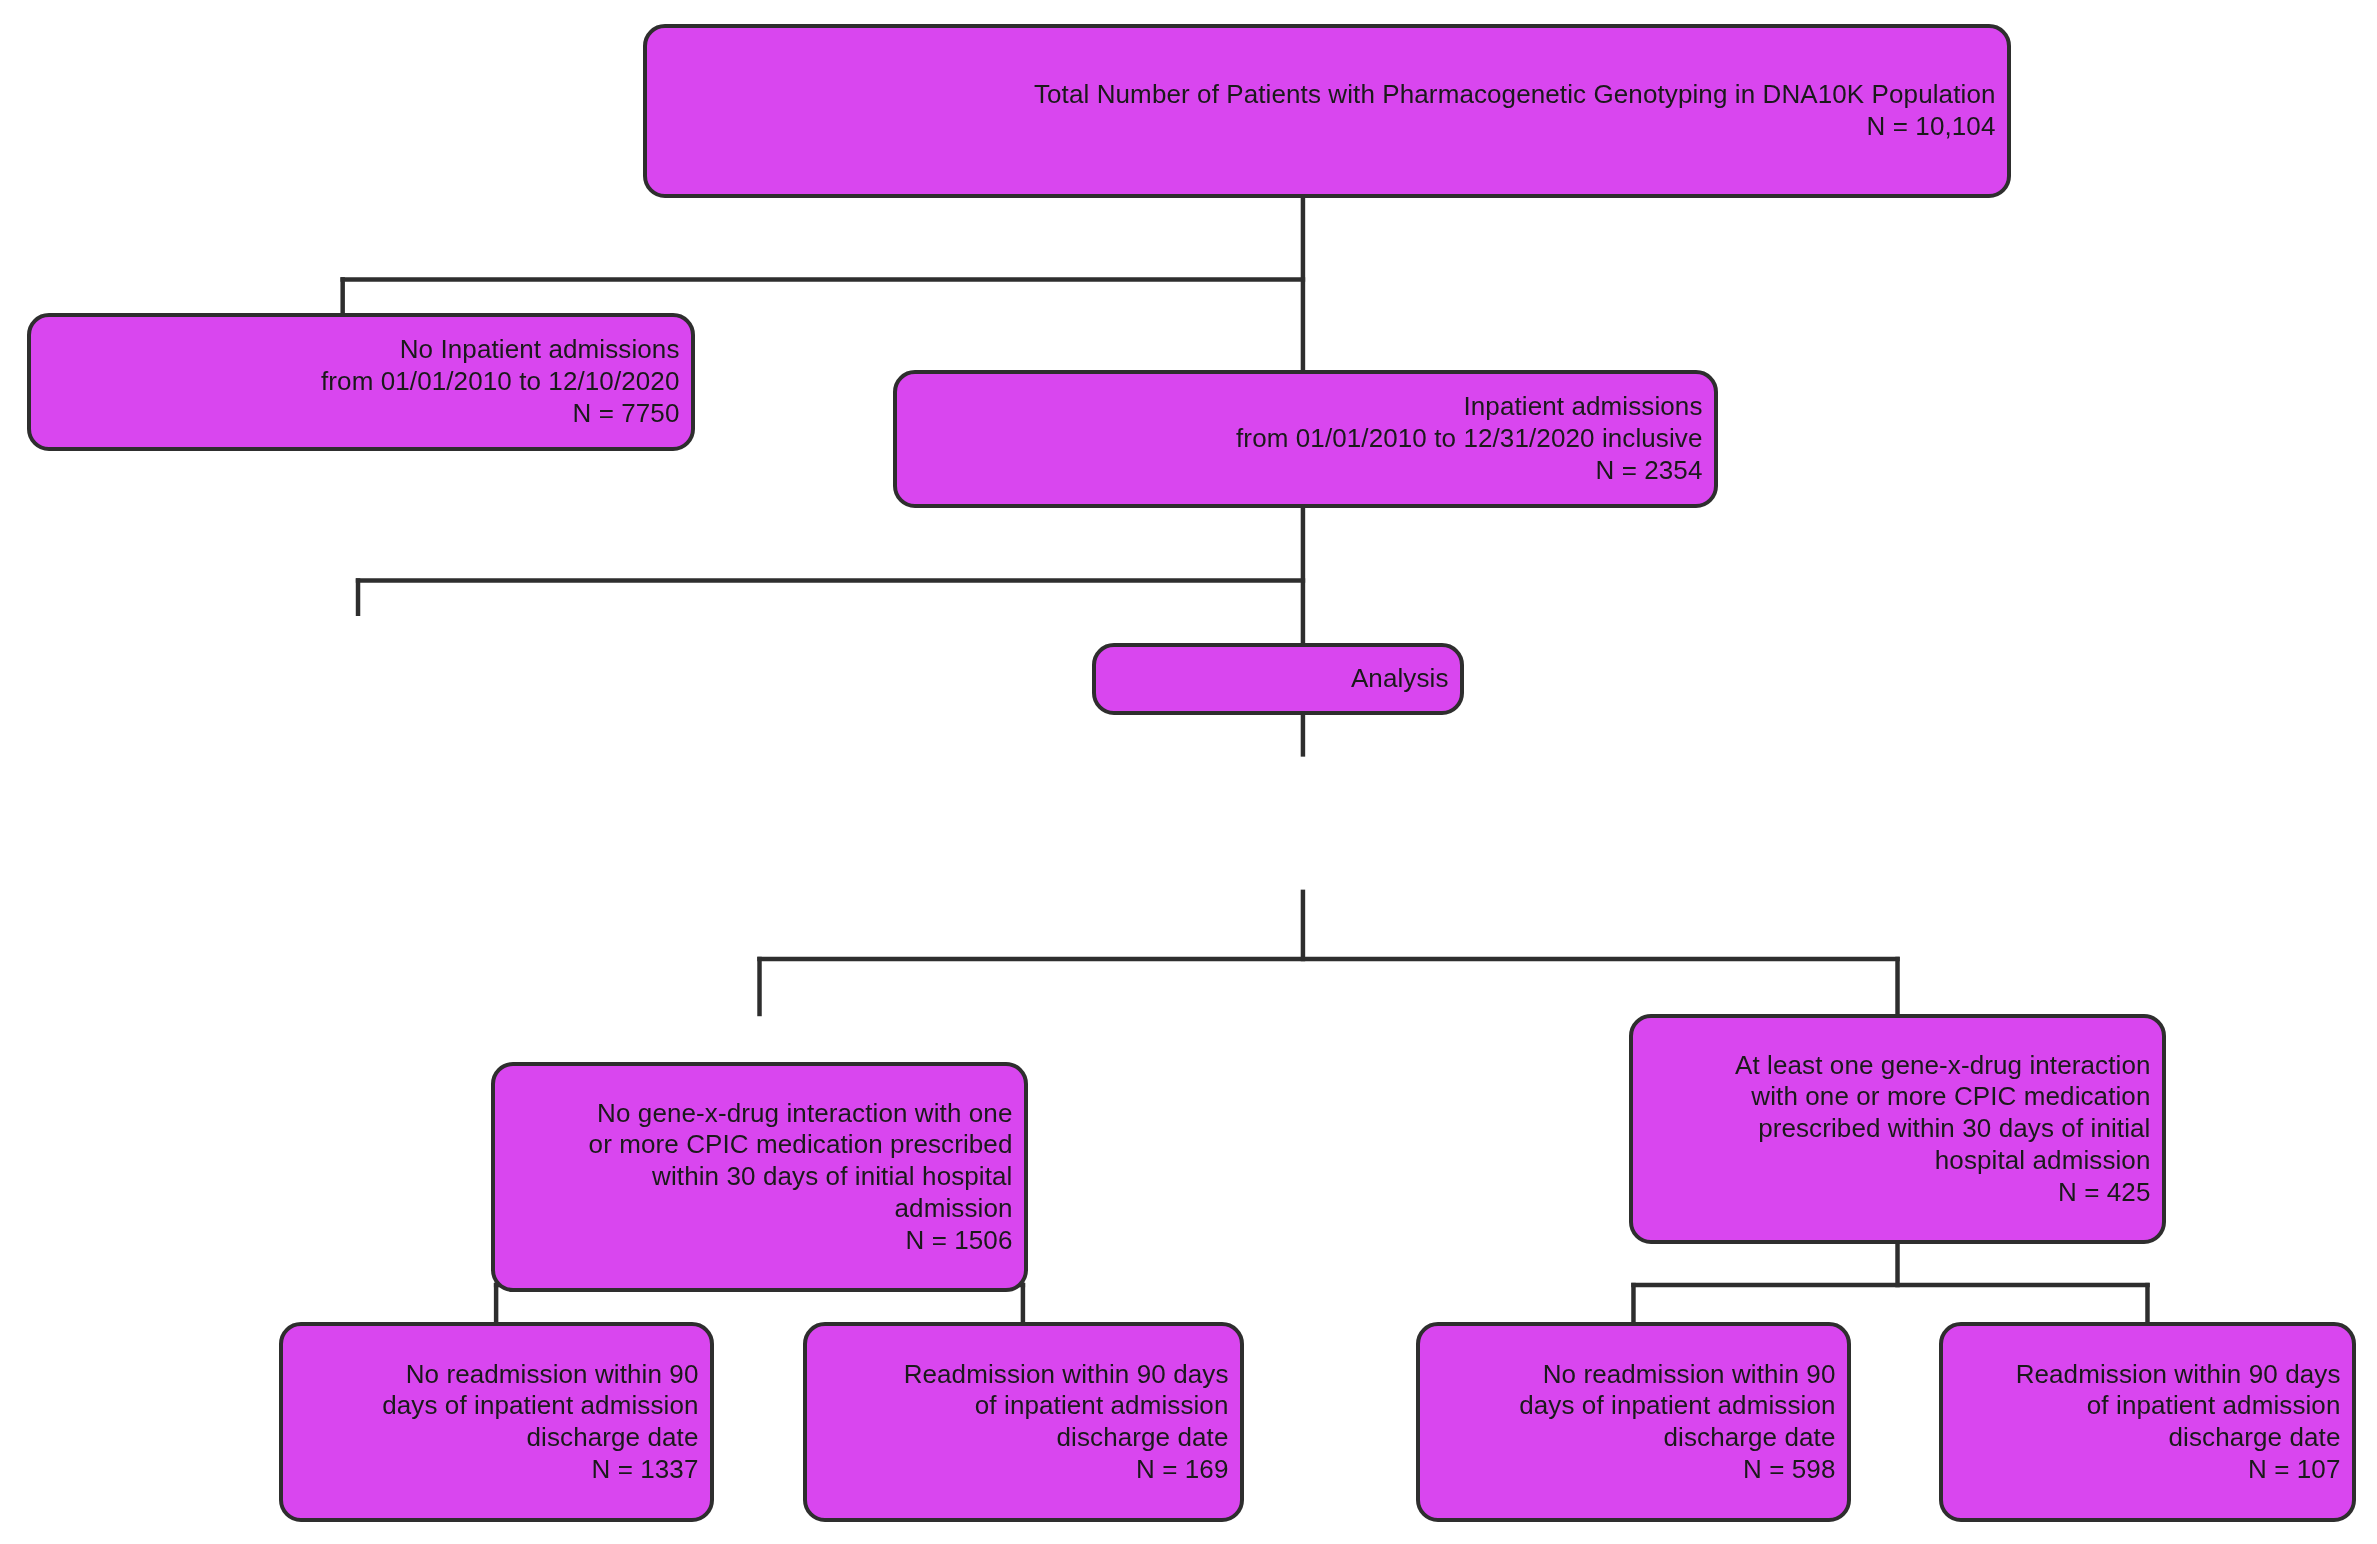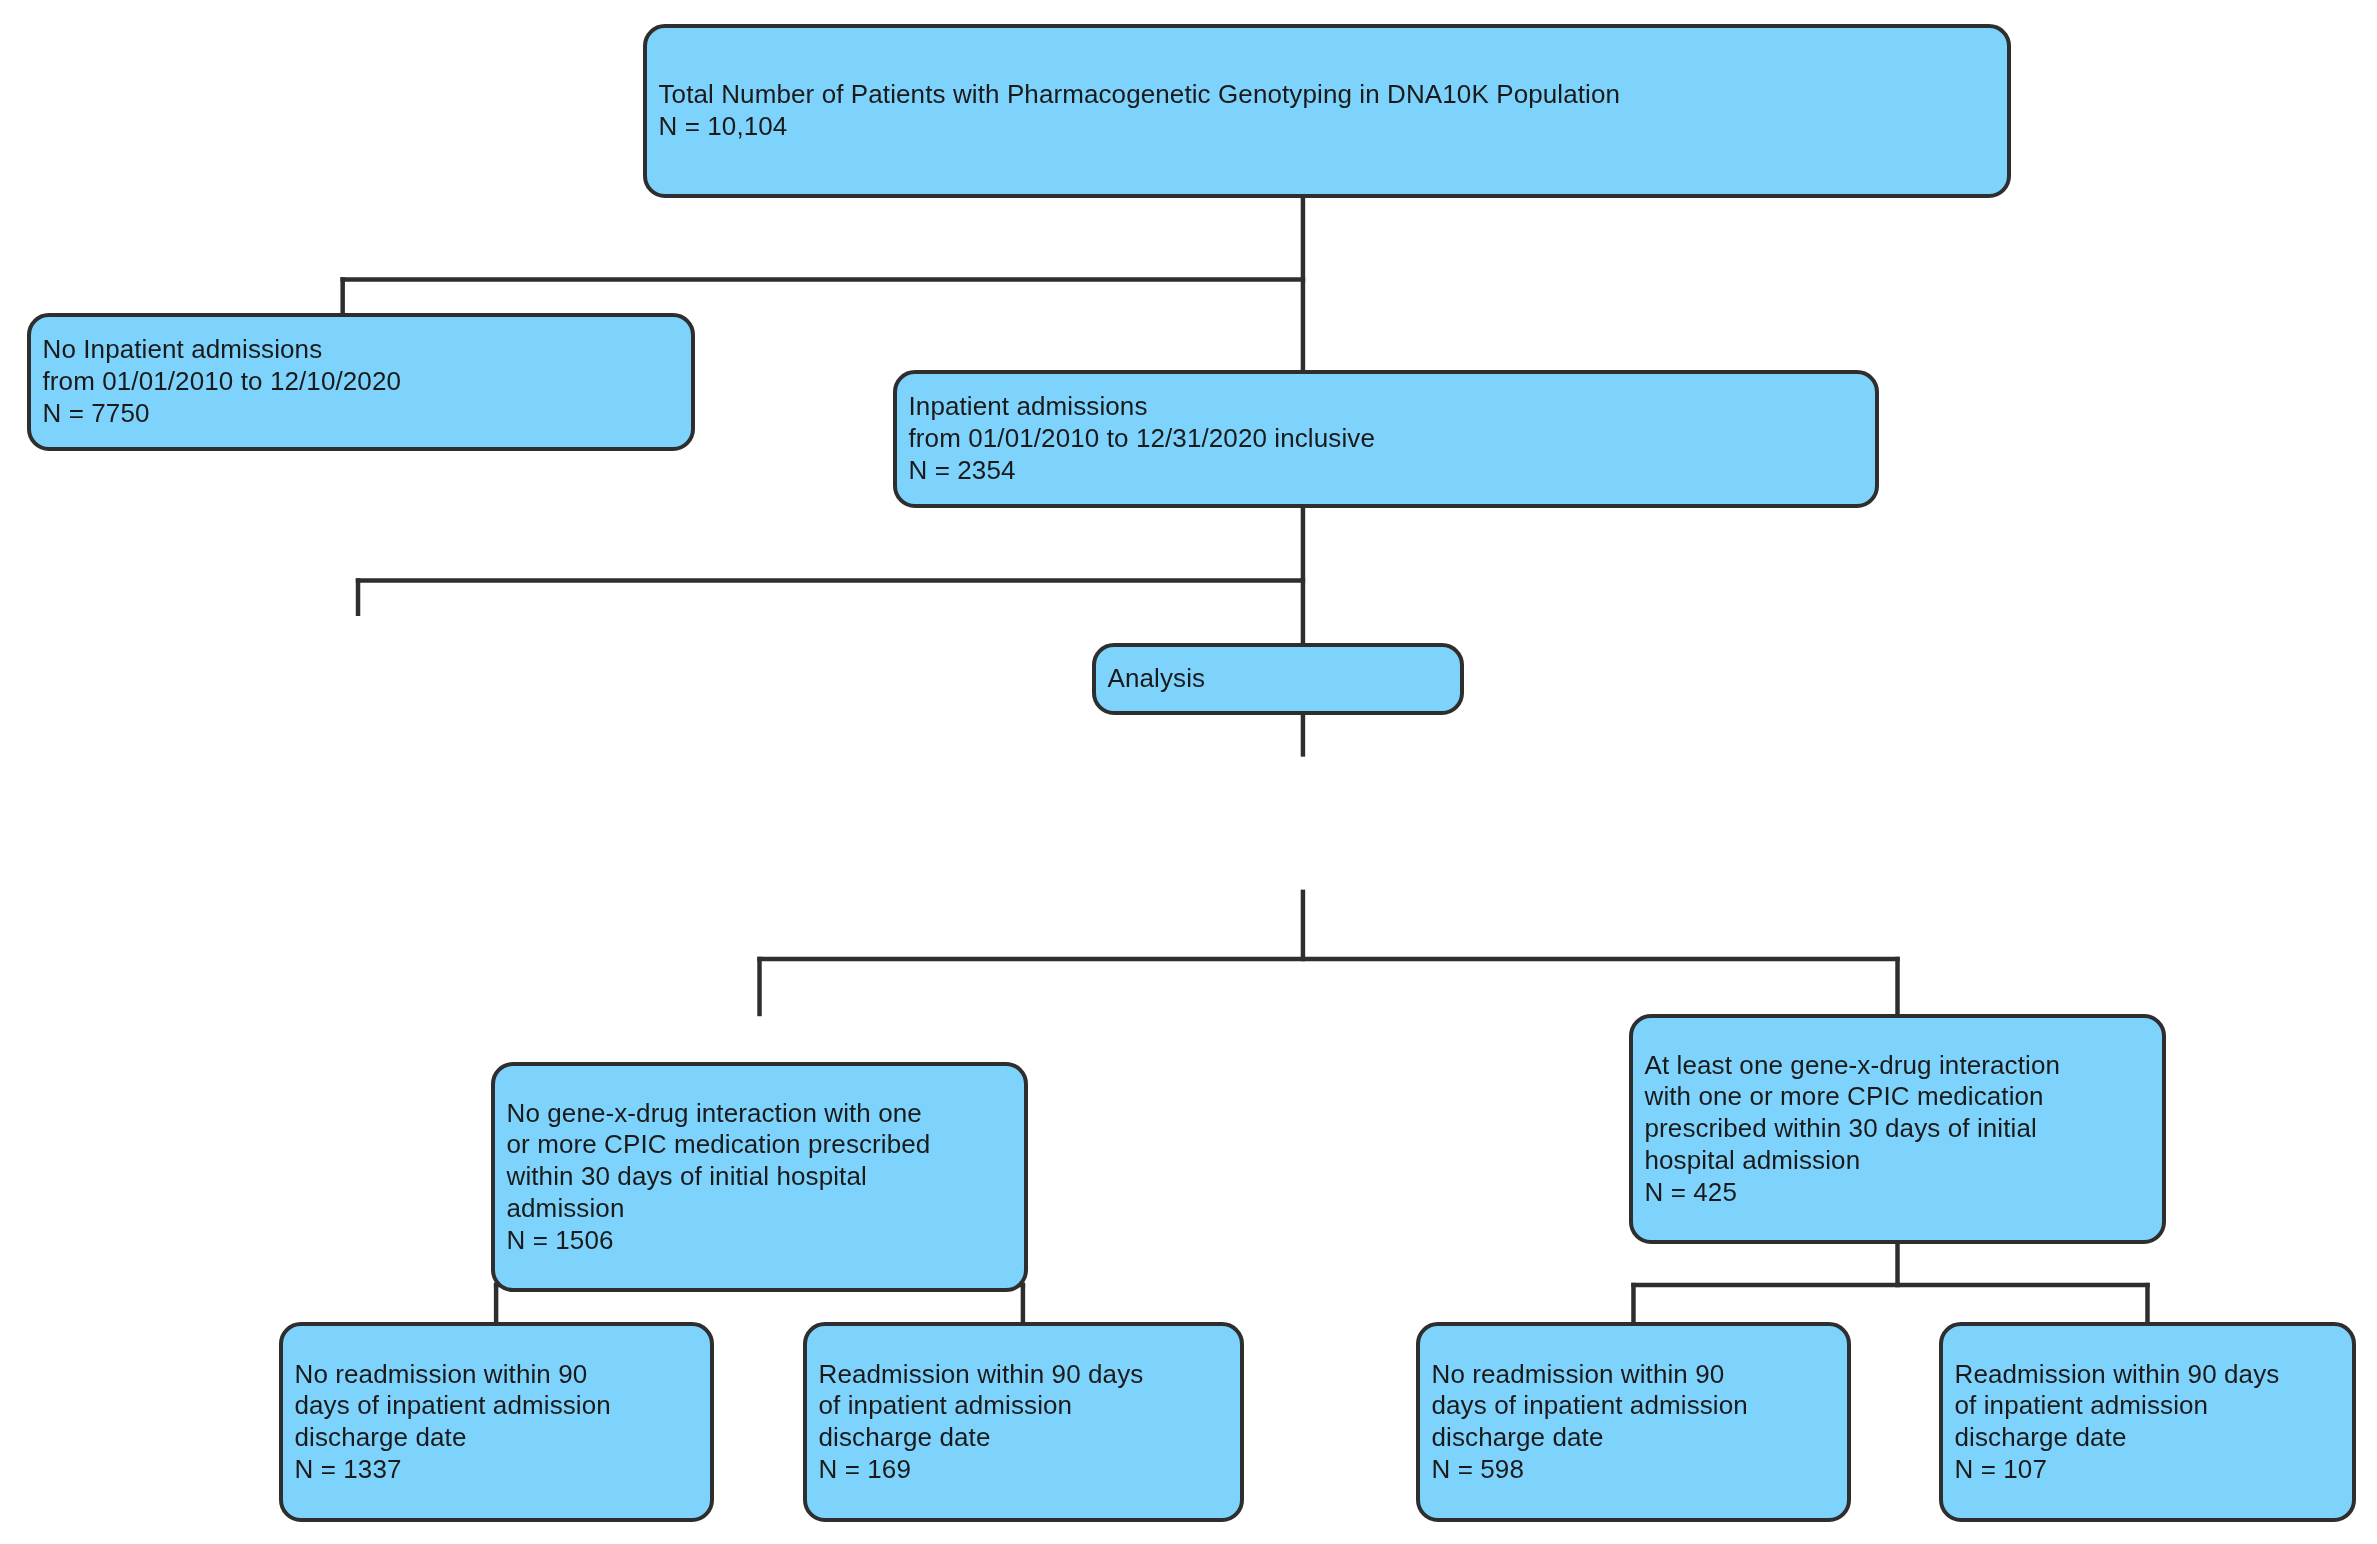--- a/index.html
+++ b/index.html
@@ -19,27 +19,27 @@
     position: absolute;
     left: 0;
     top: 0;
     width: 2377px;
     height: 1544px;
     pointer-events: none;
   }
   .node {
     position: absolute;
     box-sizing: border-box;
-    background: #7dd3fc;
+    background: #d946ef;
     border: 4.5px solid #2e2e2e;
     border-radius: 22px;
     display: flex;
     align-items: center;
     justify-content: center;
-    text-align: left;
+    text-align: right;
     color: #1a1a1a;
     font-size: 26px;
     line-height: 1.22;
     letter-spacing: 0.1px;
     padding: 3.8px 11.5px;
     z-index: 2;
   }
   .node .txt {
     width: 100%;
     white-space: pre-line;
@@ -86,21 +86,21 @@
     <span class="txt">Total Number of Patients with Pharmacogenetic Genotyping in DNA10K Population
 N = 10,104</span>
   </div>
 
   <div class="node" style="left:27px;top:313px;width:668px;height:138px;">
     <span class="txt">No Inpatient admissions
 from 01/01/2010 to 12/10/2020
 N = 7750</span>
   </div>
 
-  <div class="node" style="left:893px;top:370px;width:986px;height:138px;">
+  <div class="node" style="left:893px;top:370px;width:825px;height:138px;">
     <span class="txt">Inpatient admissions
 from 01/01/2010 to 12/31/2020 inclusive
 N = 2354</span>
   </div>
 
 
   <div class="node" style="left:1092px;top:643px;width:372px;height:72px;">
     <span class="txt">Analysis</span>
   </div>
 

